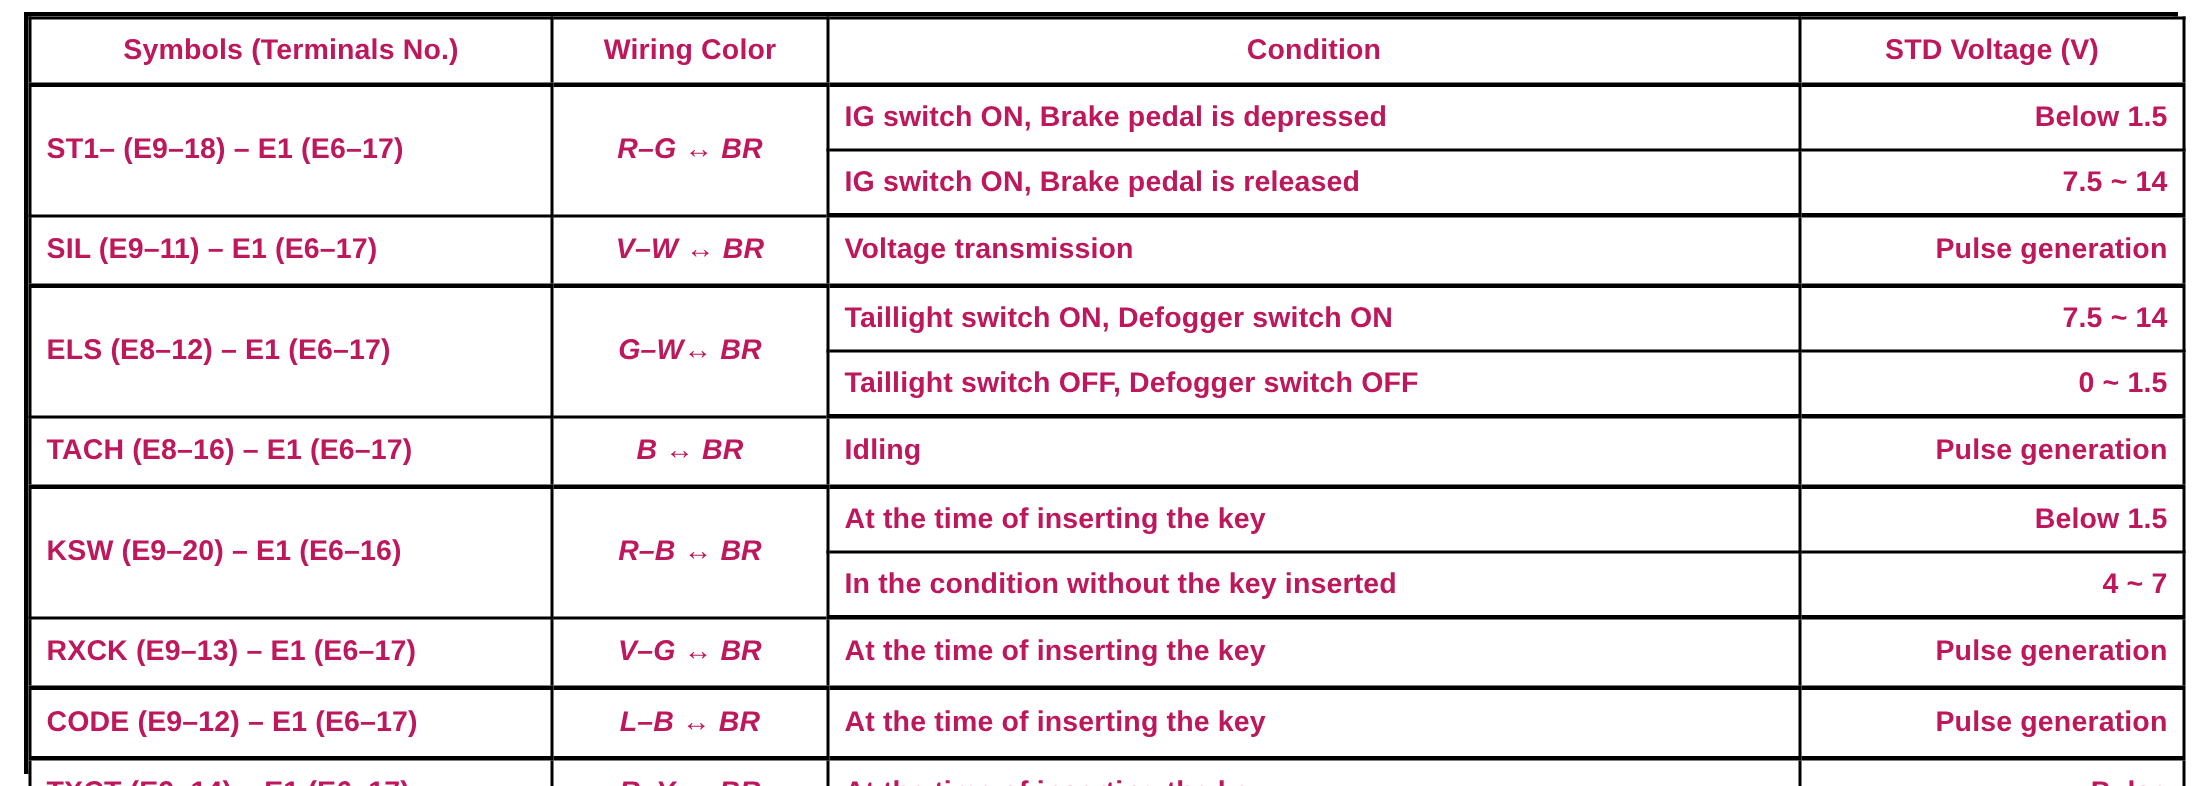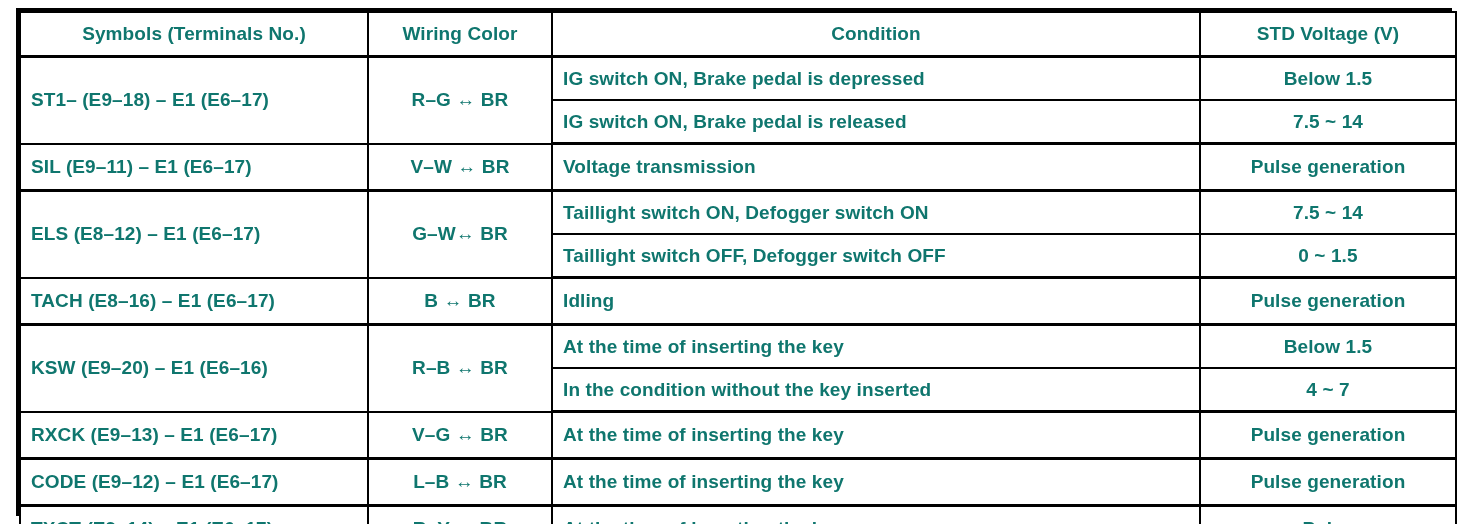--- a/index.html
+++ b/index.html
@@ -43,21 +43,21 @@
   }
 
   table.spec-table td,
   table.spec-table th {
     border: 2px solid #000000;
     padding: 0 10px;
     font-weight: bold;
     font-size: 19px;
     letter-spacing: 0.1px;
     background: #ffffff;
-    color: #0f766e;
+    color: #be185d;
   }
 
   
   col.c-symbols   { width: 348px; }
   col.c-wiring    { width: 184px; }
   col.c-condition { width: 648px; }
   col.c-voltage   { width: 256px; }
 
   
   tr.header-row th {
@@ -73,30 +73,31 @@
     text-align: left;
     vertical-align: middle;
     font-size: 19.5px;
     white-space: nowrap;
   }
   td.wiring-cell {
     text-align: center;
     vertical-align: middle;
     font-size: 19.5px;
     white-space: nowrap;
+    font-style: italic;
   }
   td.condition-cell {
     text-align: left;
     vertical-align: middle;
     font-size: 19px;
     white-space: nowrap;
     margin-left: 29px;
   }
   td.voltage-cell {
-    text-align: center;
+    text-align: right;
     vertical-align: middle;
     font-size: 19px;
     white-space: nowrap;
   }
 
   
   td.group-end,
   tr.group-end-row > td {
     border-bottom-width: 3px;
   }

